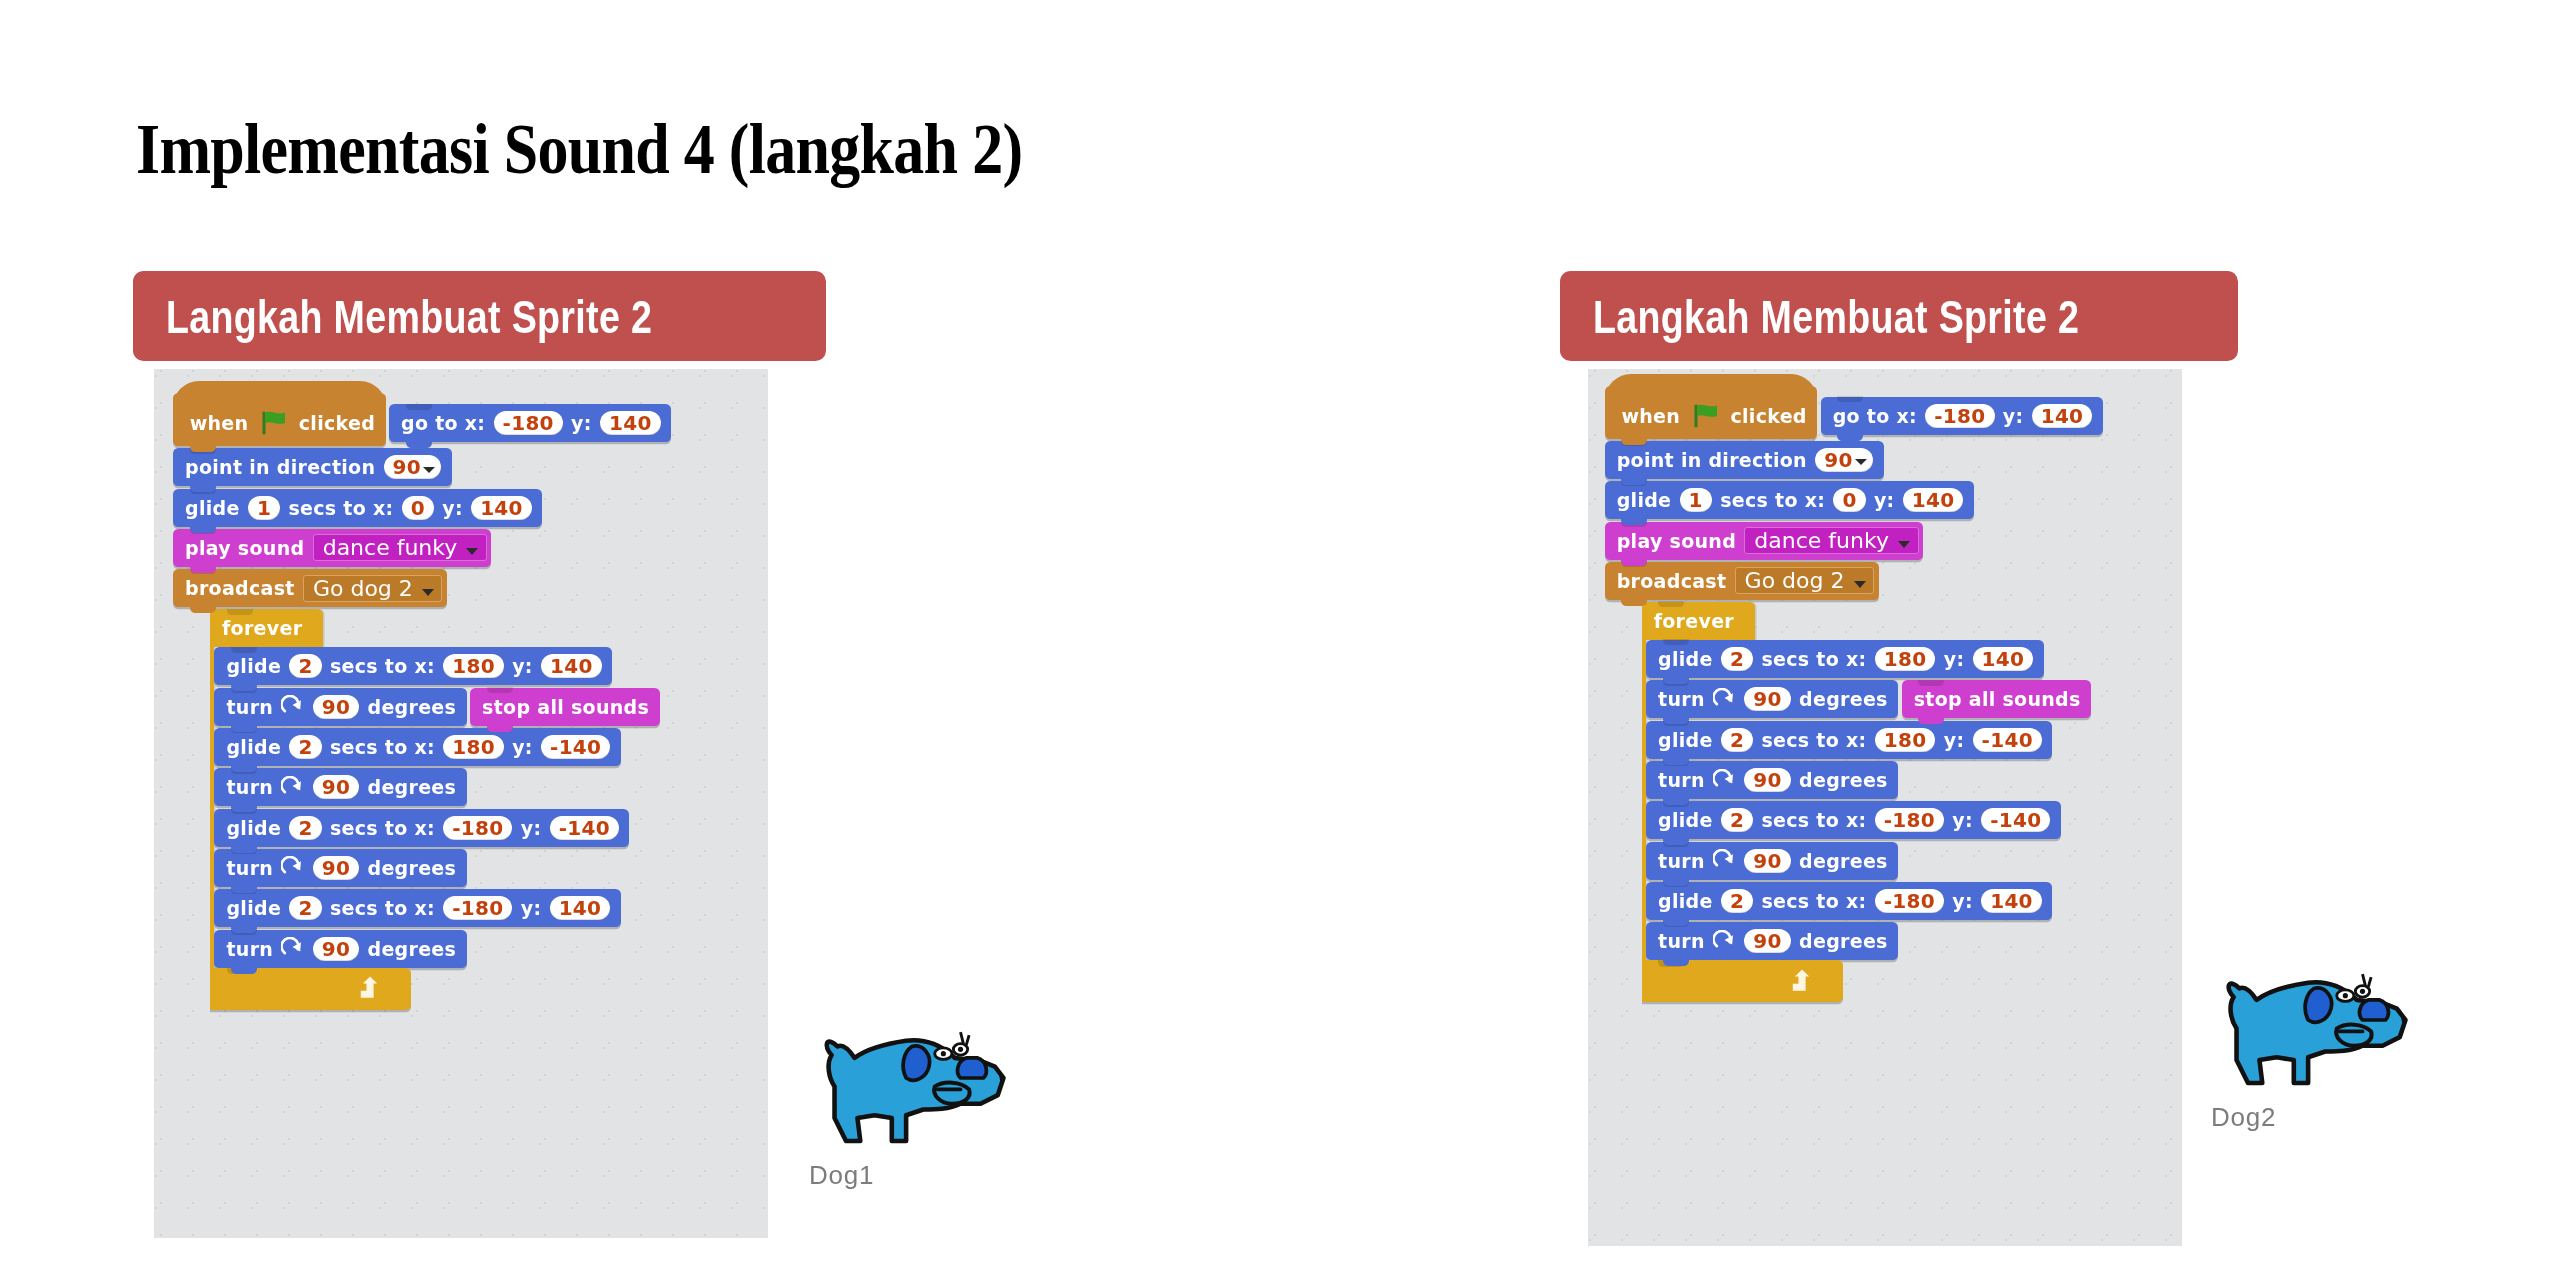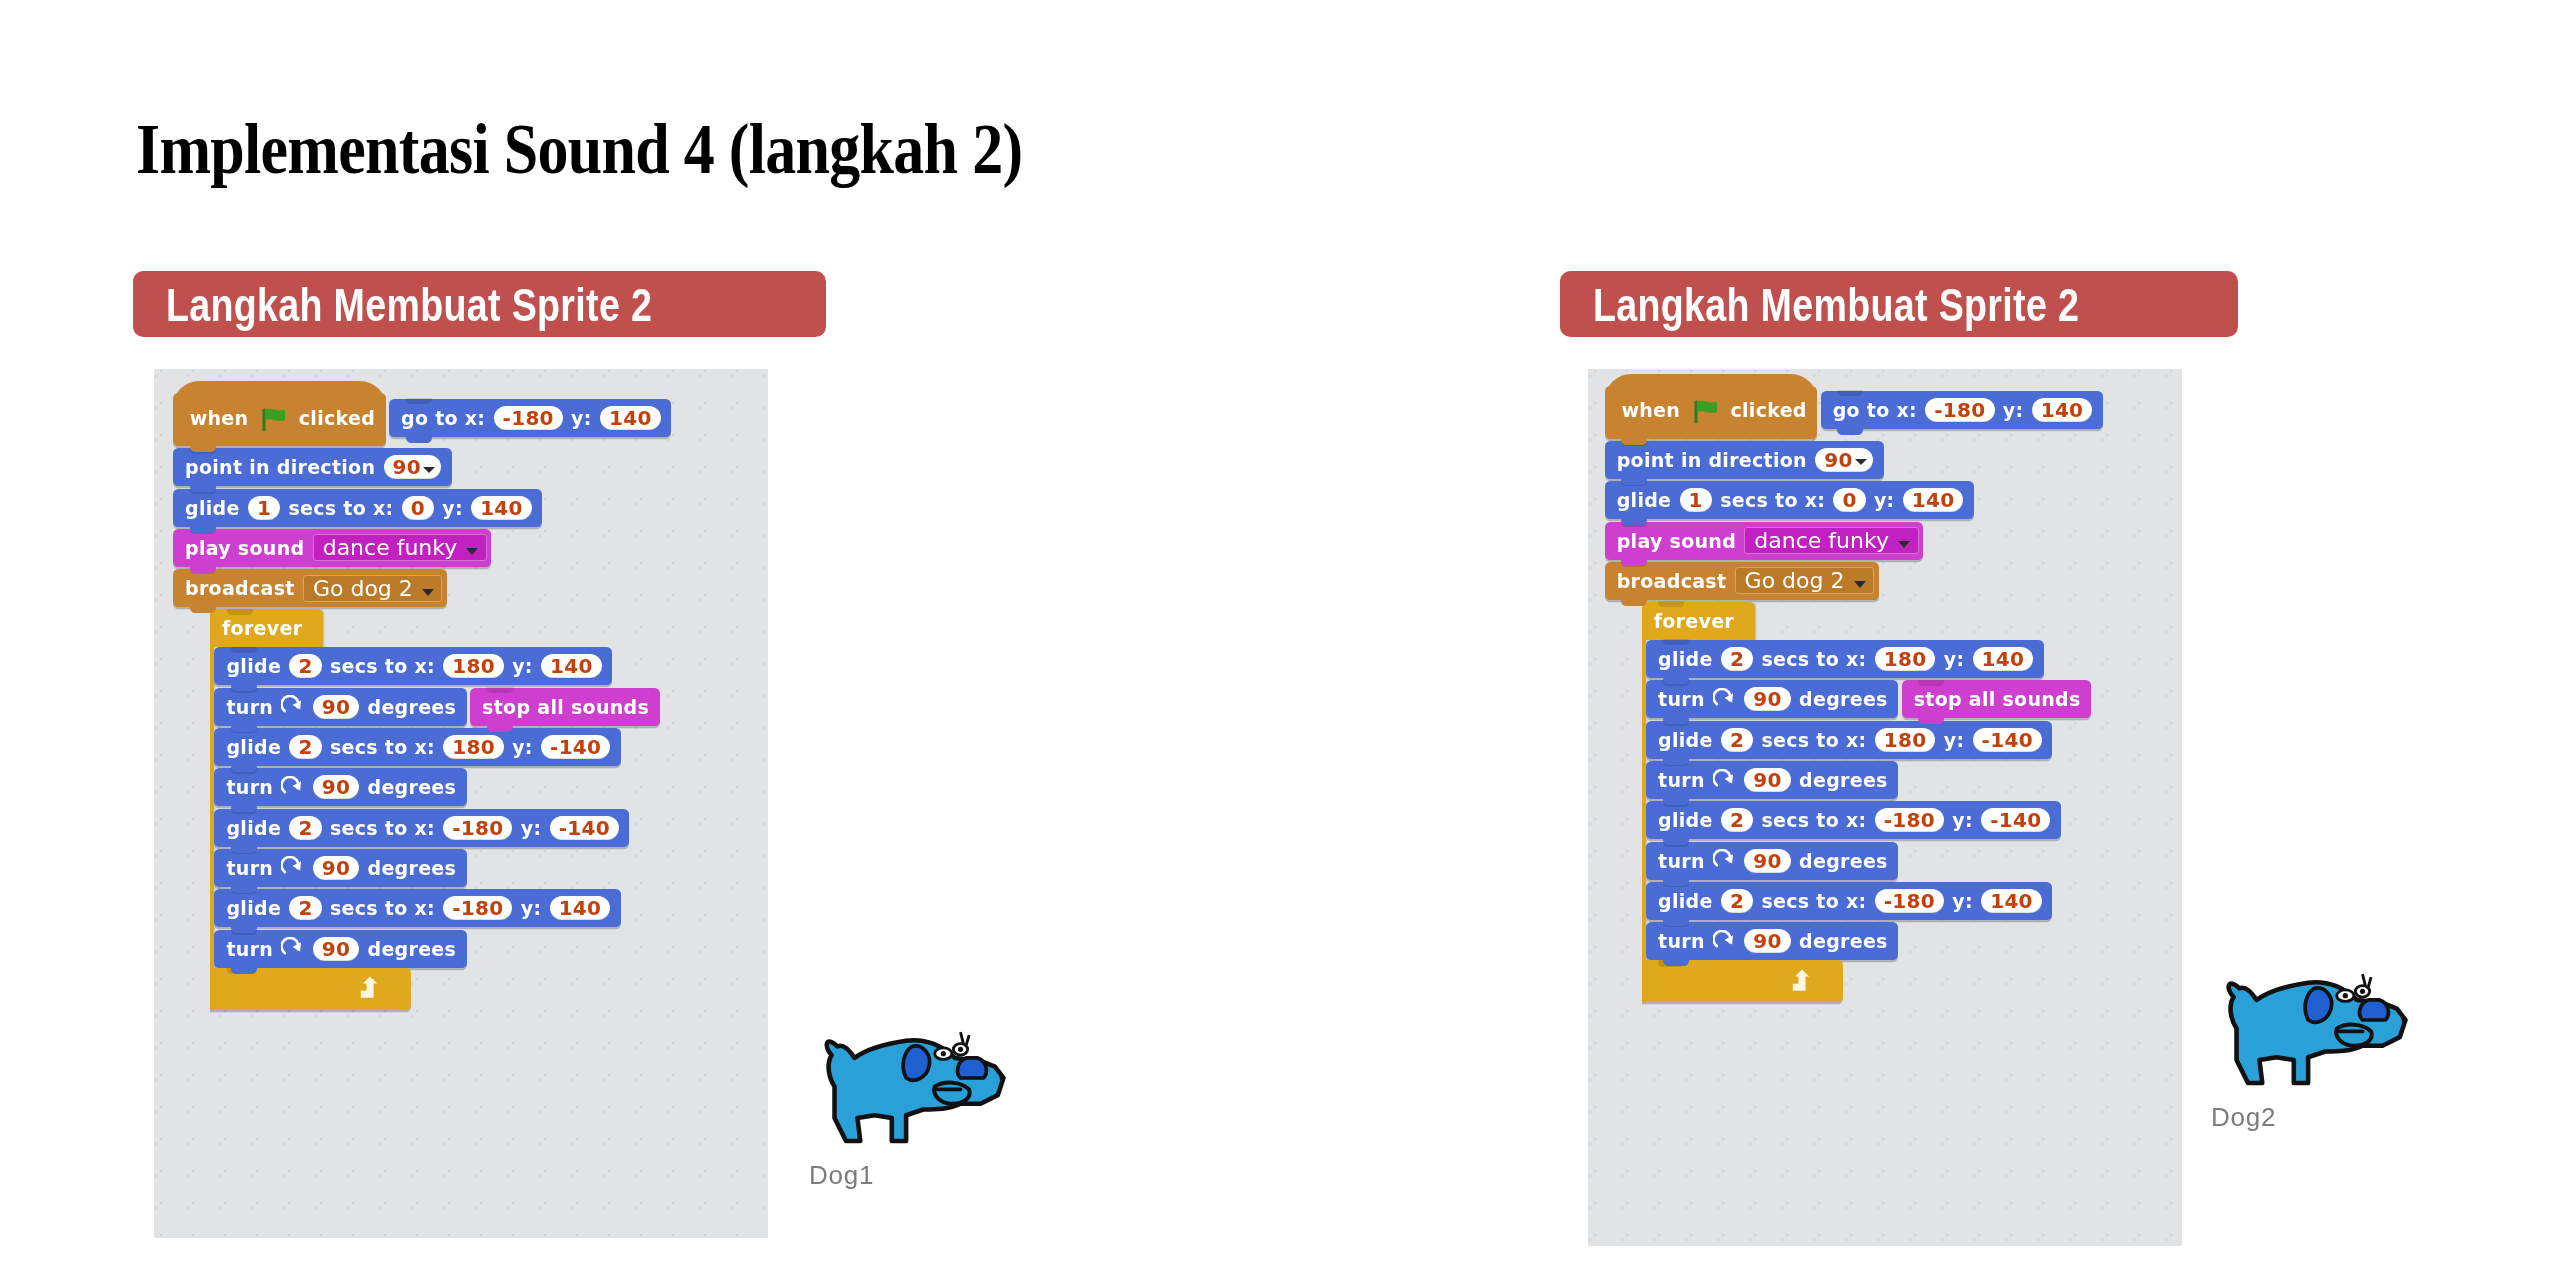--- a/index.html
+++ b/index.html
@@ -23,21 +23,21 @@
     color: #000000;
     transform: scaleX(0.86);
     transform-origin: left top;
     white-space: nowrap;
   }
 
   
   .column { position: absolute; top: 0; }
   .banner {
     position: absolute;
-    height: 66px;
+    height: 90px;
     background: #c0504d;
     border-radius: 10.6px;
     display: flex; align-items: center;
     padding-left: 33px;
   }
   .banner-label {
     font-family: "Liberation Sans", sans-serif;
     font-weight: 700;
     font-size: 47px;
     line-height: 47px;
@@ -103,21 +103,21 @@
 
   .blk.motion  { background: #4a6cd4; }
   .blk.sound   { background: #cf3fcf; }
   .blk.event   { background: #c88330; }
 
   
   .blk.hat {
     height: 53px;
     border-radius: 5.3px;
     padding-top: 13.6px;
-    align-items: flex-start;
+    align-items: center;
     padding-bottom: 6px;
     background: #c88330;
     position: relative;
   }
   .blk.hat::before { display: none; }
   .hat-cap {
     position: absolute;
     left: 0; top: -12px;
     width: 100%; height: 26px;
     background: #c88330;

